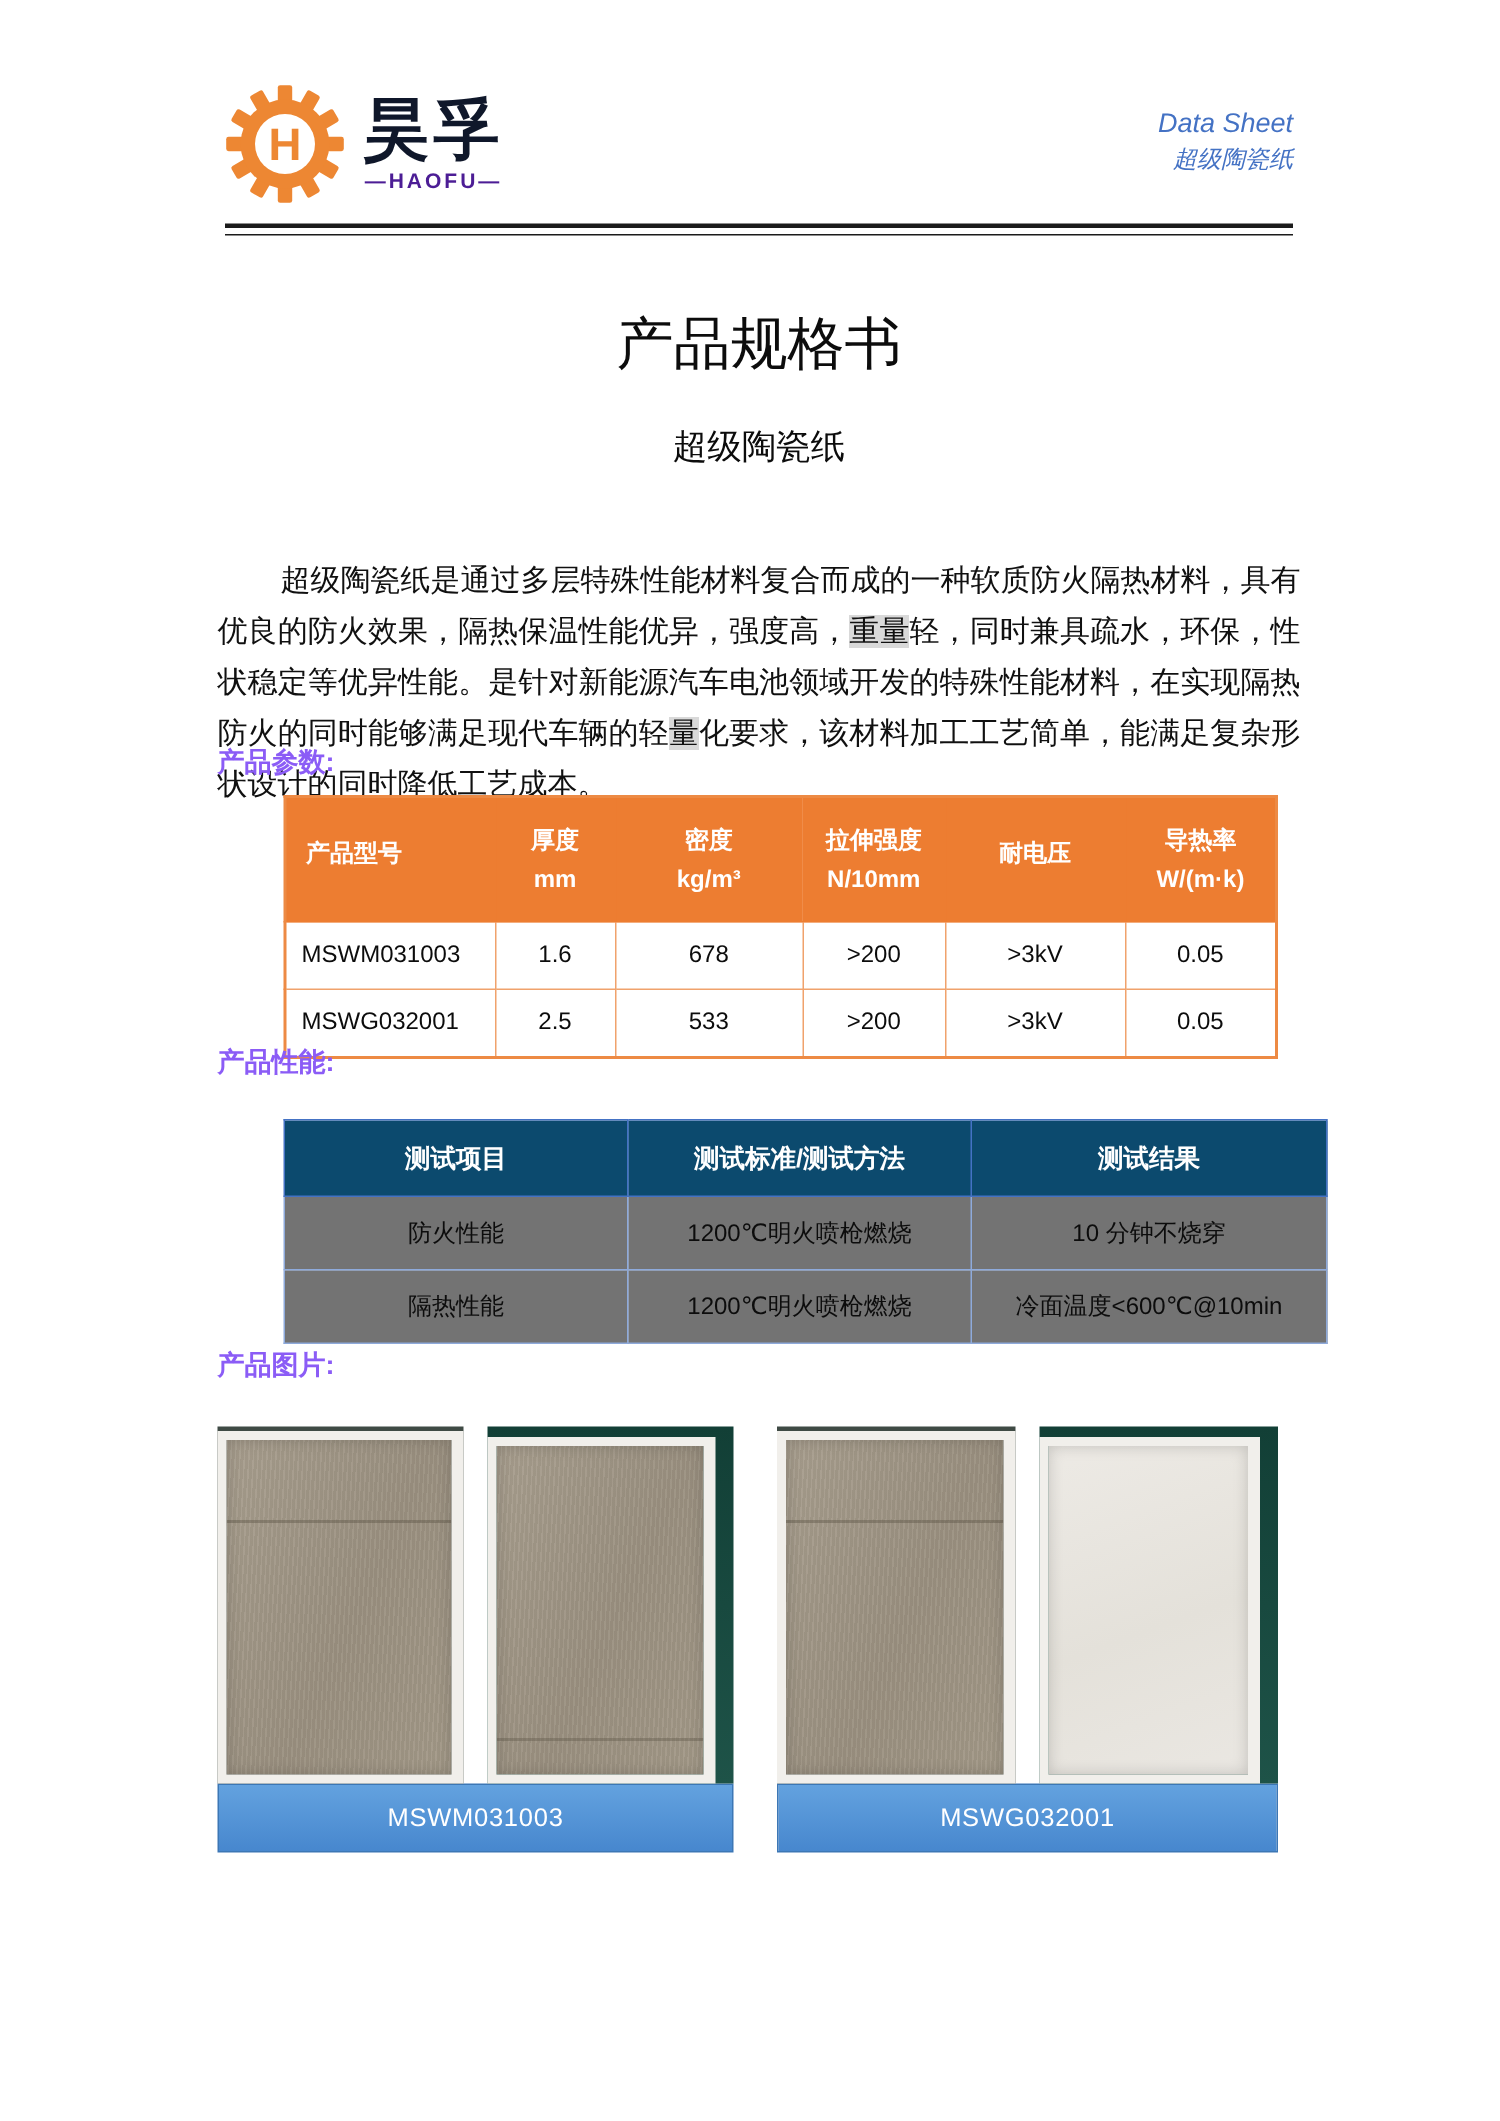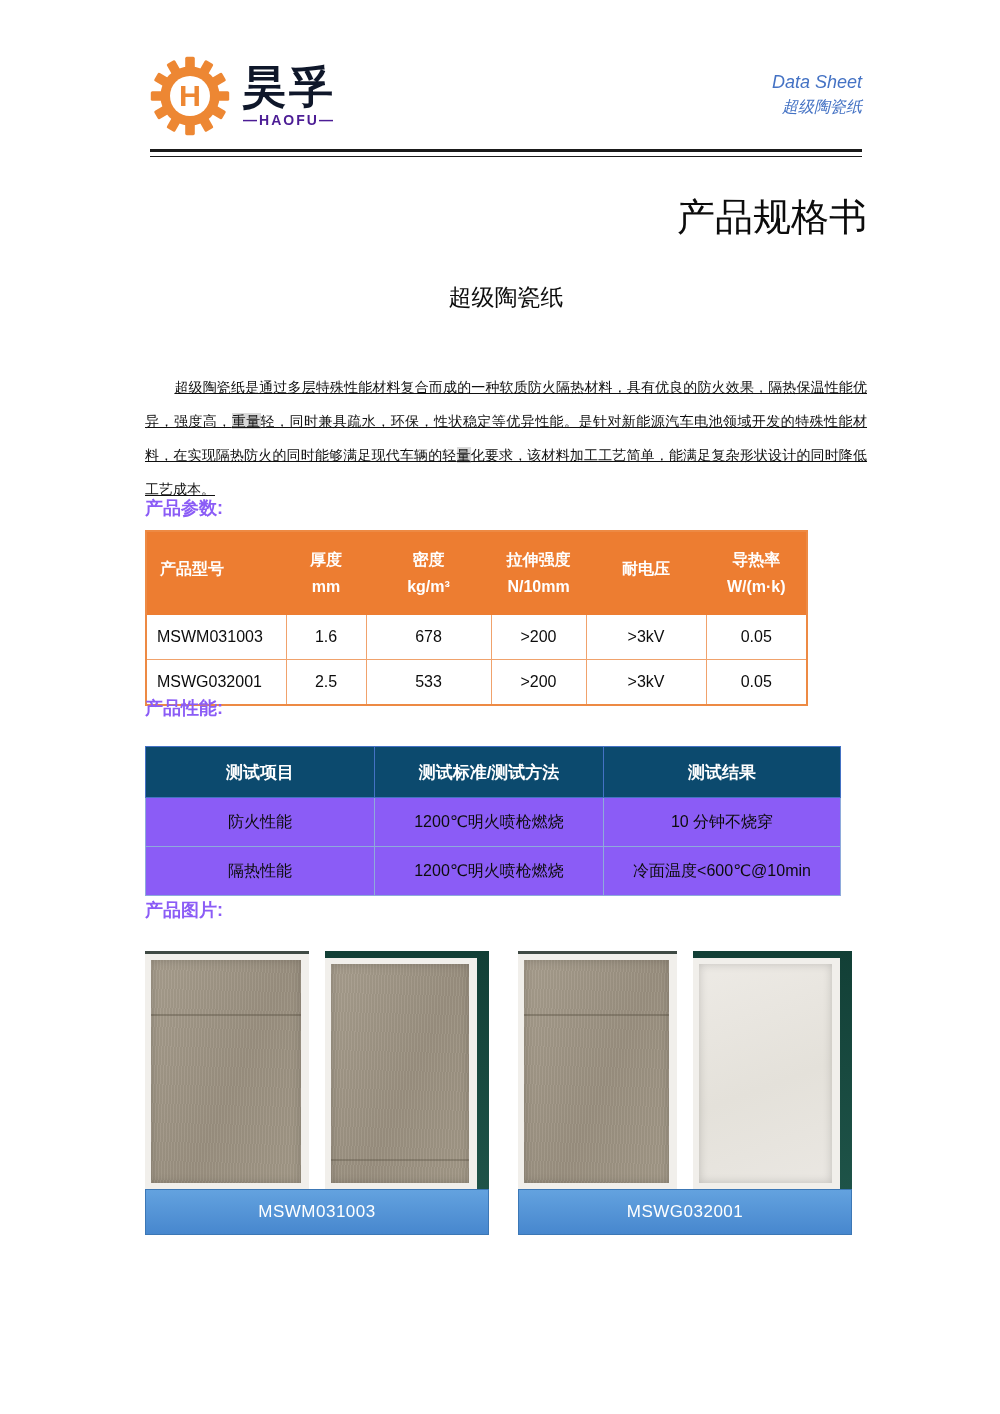--- a/index.html
+++ b/index.html
@@ -15,49 +15,49 @@
   .logo-txt{display:flex;flex-direction:column;align-items:center;}
   .logo-cn{font-size:44px;font-weight:bold;letter-spacing:3px;line-height:1.05;color:#0f172a;}
   .logo-en{font-size:14px;font-weight:bold;letter-spacing:2px;color:#4c1d95;margin-top:2px;}
   .header-right{text-align:right;padding-top:14px;}
   .doc-type{font-style:italic;font-weight:400;font-size:18px;color:#4472C4;line-height:1.4;}
   .doc-product{font-style:italic;font-size:16px;color:#4472C4;line-height:1.5;}
   .double-rule{position:absolute;left:150px;top:149px;width:712px;height:4px;
     border-top:3px solid #1b1b1b;border-bottom:1px solid #1b1b1b;}
 
   
-  .page-title{position:absolute;left:145px;top:192px;width:722px;margin:0;text-align:right;
+  .page-title{position:absolute;left:145px;top:204px;width:722px;margin:0;text-align:center;
     font-size:38px;font-weight:400;color:#0c0c0c;}
   .page-subtitle{position:absolute;left:145px;top:282px;width:722px;margin:0;text-align:center;
     font-size:23px;font-weight:400;color:#0c0c0c;}
 
   
   .intro{position:absolute;left:145px;top:370px;width:722px;margin:0;
-    font-size:14px;line-height:34px;text-align:justify;text-indent:2.1em;color:#101010;text-decoration:underline;}
+    font-size:20px;line-height:34px;text-align:justify;text-indent:2.1em;color:#101010;}
   .intro .hl{background:#d9d9d9;}
 
   
   .sec{position:absolute;left:145px;margin:0;font-size:18px;font-weight:bold;color:#8b5cf6;}
   .sec-params{top:496px;}
   .sec-perf{top:696px;}
   .sec-imgs{top:898px;}
 
   
-  table{border-collapse:collapse;table-layout:fixed;}
+  table{border-collapse:collapse;table-layout:fixed;margin-left:44px;}
   .params-table{position:absolute;left:145px;top:530px;width:661px;border:2px solid #ED8A44;}
   .params-table th{background:#ED7D31;color:#fff;font-weight:bold;font-size:16px;border:1px solid #ED7D31;height:80px;vertical-align:middle;}
   .params-table th .hcell{display:flex;flex-direction:column;justify-content:center;gap:7px;align-items:center;}
   .params-table th.model-col .hcell{align-items:flex-start;padding-left:12px;}
   .params-table td{background:#fff;border:1.5px solid #F0A26C;height:42px;font-size:16px;color:#0c0c0c;text-align:center;vertical-align:middle;}
   .params-table td.model-col{text-align:left;padding-left:10px;}
 
   
   .perf-table{position:absolute;left:145px;top:746px;width:695px;border:1.5px solid #8EAADB;}
   .perf-table th{background:#0c4a6e;color:#fff;font-weight:bold;font-size:17px;border:1px solid #4472C4;height:48px;text-align:center;vertical-align:middle;}
-  .perf-table td{background:#8b5cf6;border:1.5px solid #8EAADB;height:46px;font-size:16px;color:#0c0c0c;text-align:center;vertical-align:middle;}
+  .perf-table td{background:#737373;border:1.5px solid #8EAADB;height:46px;font-size:16px;color:#0c0c0c;text-align:center;vertical-align:middle;}
 
   
   .photo-row{position:absolute;left:145px;top:951px;width:722px;display:flex;gap:29px;}
   .photo-card{margin:0;width:344px;display:flex;flex-direction:column;}
   .photo-card.second{width:334px;}
   .photo{height:238px;background:#fff;display:flex;gap:16px;}
   .panel{flex:1;position:relative;}
   .panel.plain{background:#3f4a44;}
   .panel.plain .sheet{position:absolute;left:0;right:0;top:3px;bottom:0;}
   .panel.teal{background:linear-gradient(180deg,#123f36,#1e5348);}

